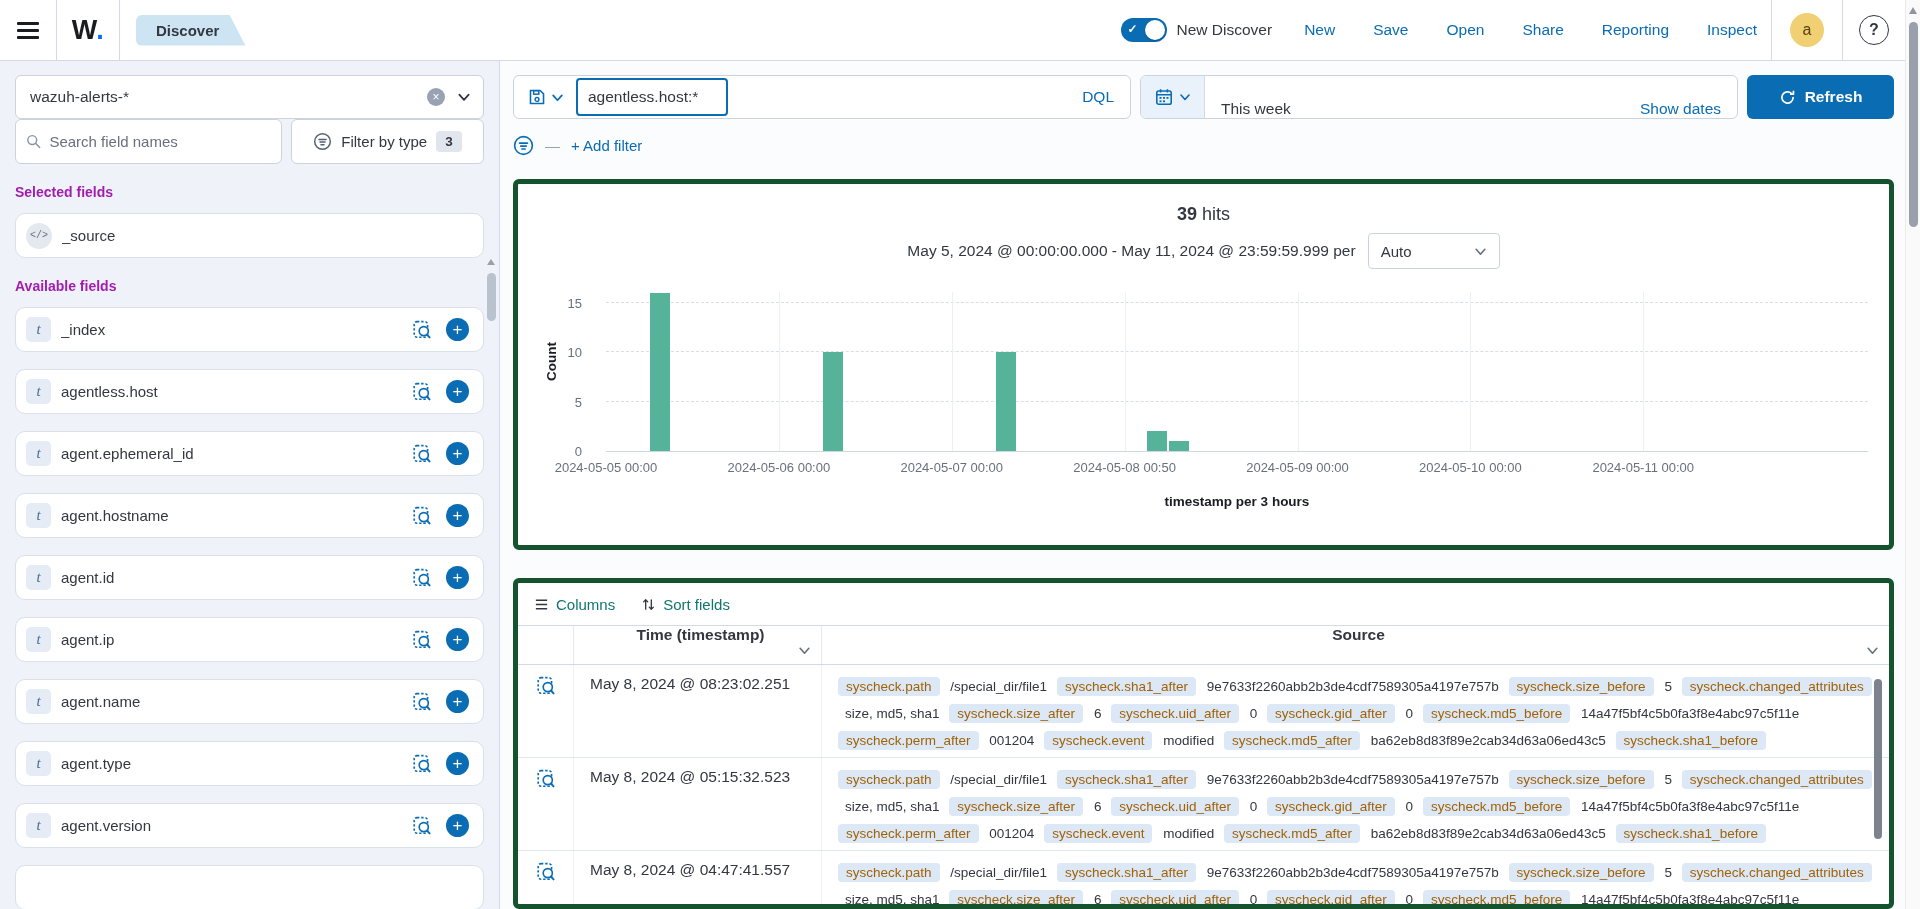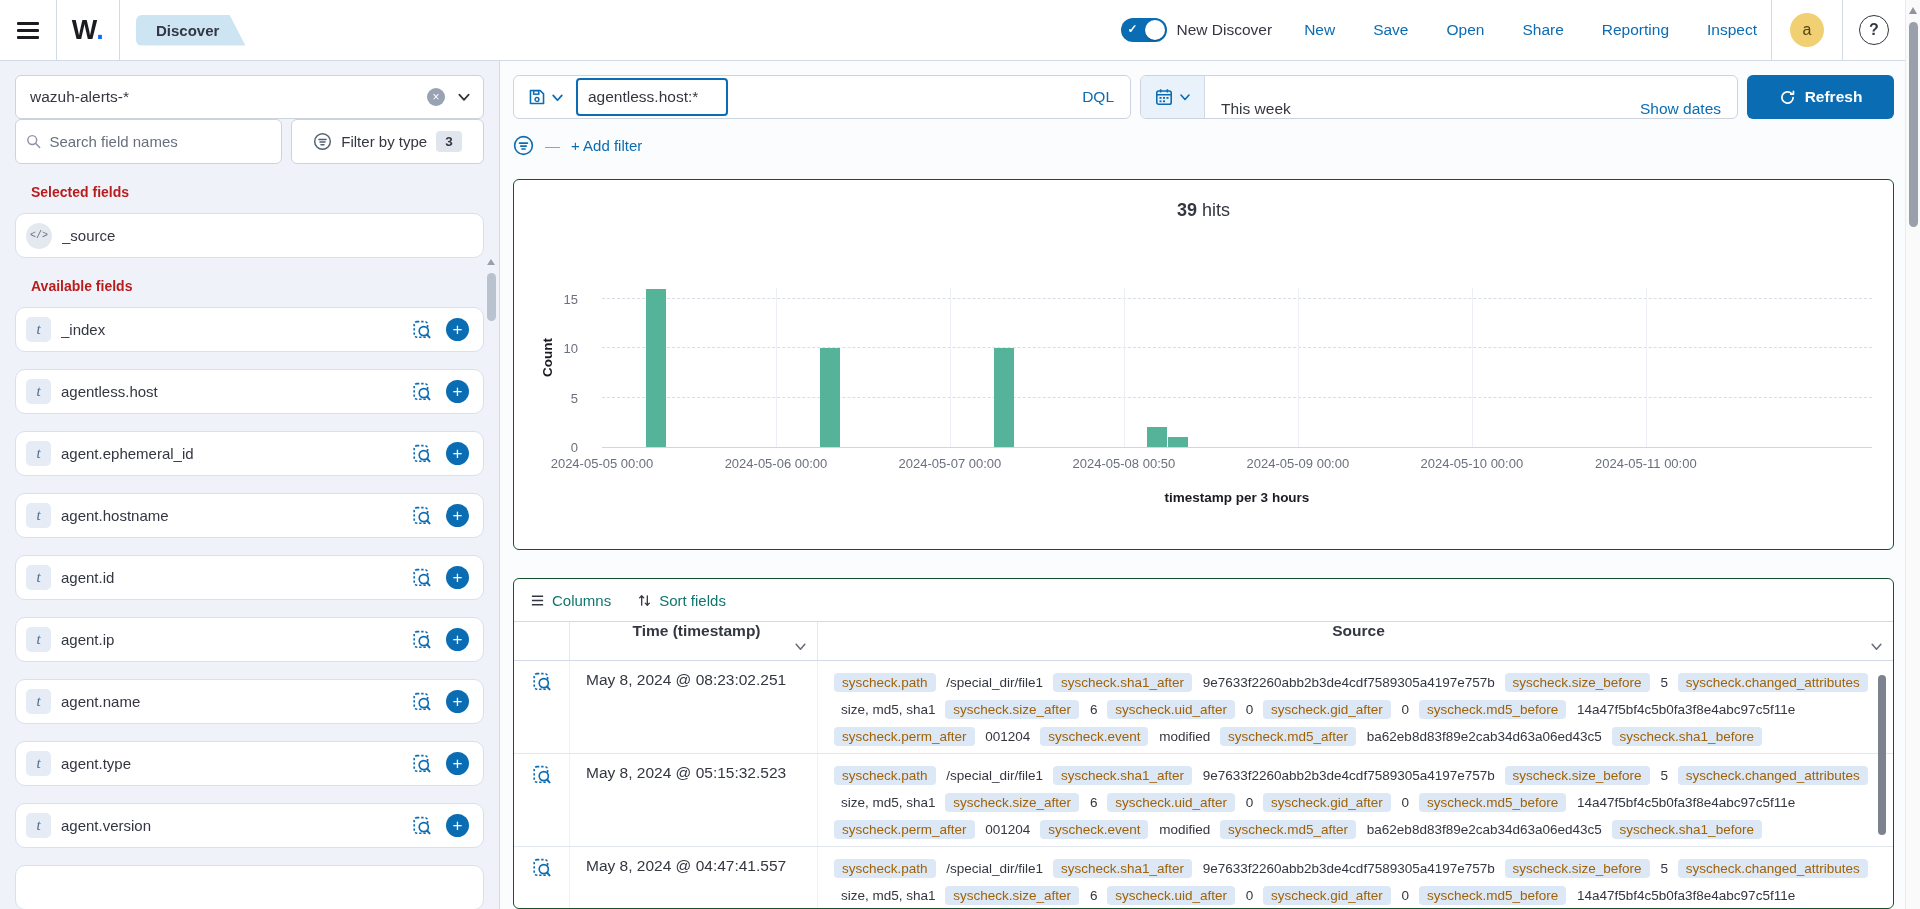--- a/index.html
+++ b/index.html
@@ -45,21 +45,21 @@
     display:flex; align-items:center; justify-content:center; cursor:pointer; margin-right:12px; }
   .srch-row { display:flex; gap:9px; }
   .search-box { flex:0 0 267px; height:45px; background:#fff; border:1px solid #ccd3df; border-radius:6px;
     display:flex; align-items:center; padding:0 10px; gap:8px; }
   .search-box input { border:none; outline:none; font-size:15px; width:100%; color:#343741;
     font-family:"Liberation Sans",sans-serif; background:transparent; }
   .search-box input::placeholder { color:#69707d; }
   .ftype { flex:1; height:45px; background:#fff; border:1px solid #ccd3df; border-radius:6px; display:flex;
     align-items:center; justify-content:center; gap:9px; cursor:pointer; font-size:15px; }
   .ftype .cnt { background:#e0e5ee; border-radius:4px; font-weight:700; font-size:13.5px; padding:3px 9px; }
-  .fields-head { font-size:14px; font-weight:700; color:#b91c1c; margin:20px 0 13px 16px; }
+  .fields-head { font-size:14px; font-weight:700; color:#a21caf; margin:20px 0 13px 0; }
   .field-card { height:45px; background:#fff; border:1px solid #d9e0ea; border-radius:10px; display:flex;
     align-items:center; padding:0 10px 0 10px; margin-bottom:17px; cursor:pointer; }
   .field-card .fname { font-size:15px; margin-left:10px; flex:1; white-space:nowrap; overflow:hidden; }
   .t-badge { width:25px; height:25px; background:#e6ecf5; border-radius:5px; display:flex; align-items:center;
     justify-content:center; font-family:"Liberation Serif",serif; font-style:italic; font-size:15px; color:#4a6d94; }
   .src-ic { width:26px; height:26px; background:#e4e8ef; border-radius:50%; display:flex; align-items:center;
     justify-content:center; font-family:"Liberation Mono",monospace; font-size:10px; color:#69707d; }
   .fc-actions { display:flex; align-items:center; gap:14px; margin-right:4px; }
   .plus-btn { width:23px; height:23px; border-radius:50%; background:#0a6cb3; color:#fff; font-size:17px;
     display:flex; align-items:center; justify-content:center; cursor:pointer; line-height:1; padding-bottom:1px; }
@@ -81,21 +81,21 @@
   .cal-btn { height:100%; width:64px; background:#e9f1fa; border-right:1px solid #d3dae6; display:flex;
     align-items:center; justify-content:center; gap:6px; cursor:pointer; }
   .trange { font-size:15.5px; padding-left:16px; cursor:pointer; }
   .showdates { margin-left:auto; padding-right:16px; color:#0a6cb3; font-size:15.5px; cursor:pointer; }
   .refresh { flex:0 0 147px; background:#0a6cb3; border-radius:6px; color:#fff; display:flex; align-items:center;
     justify-content:center; gap:9px; font-size:15.5px; font-weight:600; cursor:pointer; }
   .filter-row { display:flex; align-items:center; gap:11px; margin-top:12px; height:28px; }
   .dash { color:#98a2b3; font-size:15px; }
   .addfilter { color:#0a6cb3; font-size:15px; cursor:pointer; }
 
-  .panel { background:#fff; border:1px solid #14532d; border-radius:6px; }
+  .panel { background:#fff; border:5px solid #14532d; border-radius:6px; }
   .chart-panel { margin-top:20px; height:371px; position:relative; }
   .hits-line { text-align:center; margin-top:20px; font-size:18px; }
   .hits-line b { font-weight:700; }
   .hits-sub { display:flex; align-items:center; justify-content:center; gap:12px; margin-top:8px; }
   .hits-sub .rng { font-size:15.5px; }
   .intv { width:132px; height:36px; border:1px solid #ccd3df; border-radius:4px; display:flex; align-items:center;
     padding:0 12px; font-size:15px; cursor:pointer; }
   .intv svg { margin-left:auto; }
   .chart-wrap { position:absolute; left:0; right:0; top:104px; height:250px; }
   .plot { position:absolute; left:88px; right:21px; top:4px; height:160px; border-bottom:1px solid #cfd6e0; }
@@ -399,20 +399,29 @@
           <line x1="5.6" y1="7" x2="12.4" y2="7" stroke="#0a6cb3" stroke-width="1.4" stroke-linecap="round"></line>
           <line x1="6.6" y1="9.5" x2="11.4" y2="9.5" stroke="#0a6cb3" stroke-width="1.4" stroke-linecap="round"></line>
           <line x1="7.6" y1="12" x2="10.4" y2="12" stroke="#0a6cb3" stroke-width="1.4" stroke-linecap="round"></line>
         </svg>
       <span class="dash">—</span>
       <span class="addfilter">+ Add filter</span>
     </div>
 
     <div class="panel chart-panel">
       <div class="hits-line"><b>39</b> <span>hits</span></div>
+      <div class="hits-sub">
+        <span class="rng">May 5, 2024 @ 00:00:00.000 - May 11, 2024 @ 23:59:59.999 per</span>
+        <div class="intv">
+          <span>Auto</span>
+          <svg width="13" height="13" viewBox="0 0 12 12">
+              <polyline points="2,4 6,8.5 10,4" fill="none" stroke="#69707d" stroke-width="1.5" stroke-linecap="round" stroke-linejoin="round"></polyline>
+            </svg>
+        </div>
+      </div>
       <div class="chart-wrap">
         <div class="ylab">Count</div>
         <div id="yticks">
             <div class="ytick" style="top: 156px;">0</div>
             <div class="ytick" style="top: 106.617px;">5</div>
             <div class="ytick" style="top: 57.2346px;">10</div>
             <div class="ytick" style="top: 7.85185px;">15</div>
           </div>
         <div class="plot" id="plot">
             <div class="hgrid" style="bottom: 49.3827px;"></div>

